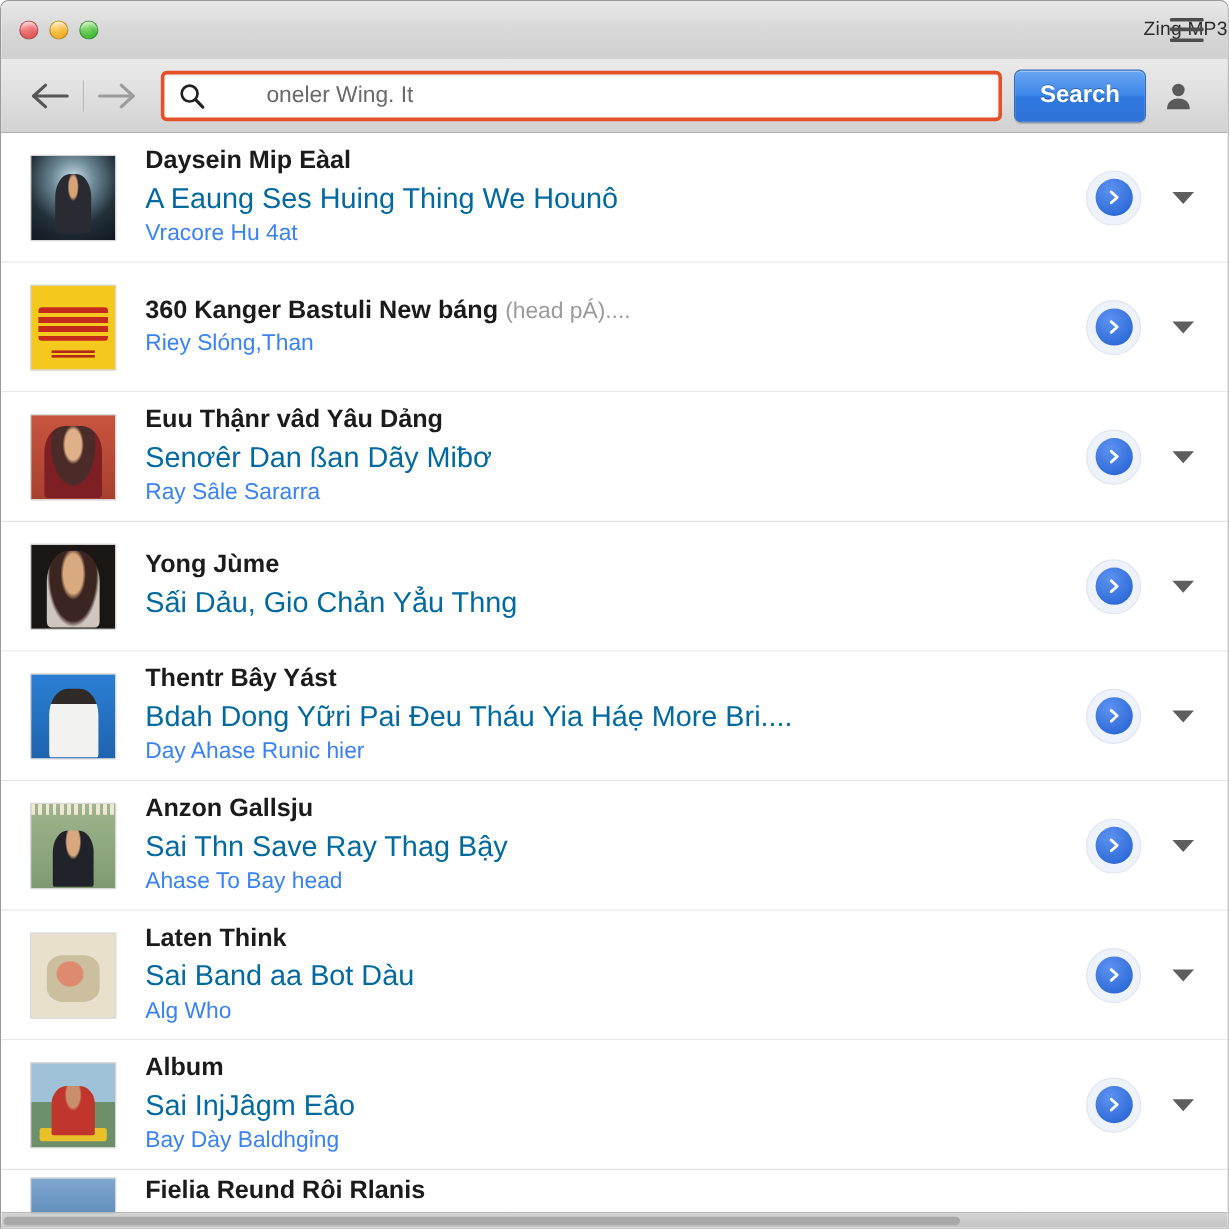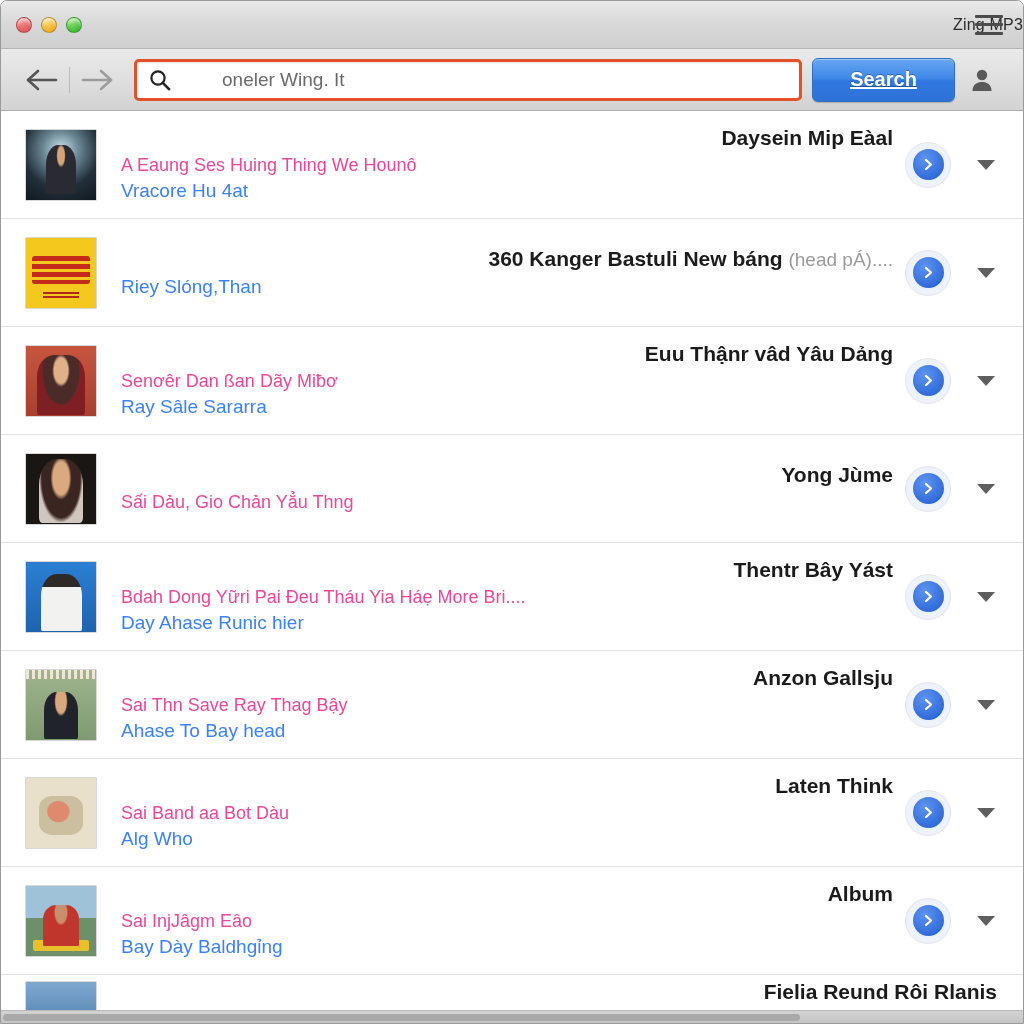--- a/index.html
+++ b/index.html
@@ -82,30 +82,29 @@
     gap: 36px;
   }
   .search-icon { flex: 0 0 auto; margin-right: 14px; display: block; }
   .search-input {
     flex: 1 1 auto; border: none; outline: none;
     font-family: "Liberation Sans", sans-serif;
     font-size: 19px; color: #6a6a6a; background: transparent;
   }
   .search-btn {
     flex: 0 0 auto;
-    width: 143px; height: 44px;
+    width: 110px; height: 44px;
     border-radius: 6px;
     border: 1px solid #2f6fc4;
     background: linear-gradient(to bottom, #69a6f2 0%, #3d86e8 48%, #2f78e0 52%, #2f72d8 100%);
     color: #fff; font-size: 20px; font-weight: bold;
     font-family: "Liberation Sans", sans-serif;
     text-shadow: 0 -1px 0 rgba(0,0,0,.28);
     box-shadow: 0 1px 1px rgba(0,0,0,.18), inset 0 1px 0 rgba(255,255,255,.35);
     cursor: pointer;
-    text-decoration: underline;
   }
   .account-btn {
     flex: 0 0 auto; width: 54px; height: 46px;
     display: flex; align-items: center; justify-content: center;
     background: transparent; border: none;
   }
 
   
   .results {
     flex: 1 1 auto;
@@ -136,25 +135,24 @@
     flex: 1 1 auto;
     min-width: 0;
     padding-left: 24px; padding-right: 12px;
     display: flex; flex-direction: column; justify-content: center;
     gap: 2px;
   }
   .r-title {
     font-size: 21px; font-weight: bold; color: #1b1b1b;
     white-space: nowrap; overflow: hidden; text-overflow: clip;
     line-height: 1.28;
-    text-align: right;
   }
   .r-title .suffix { font-weight: normal; color: #9b9b9b; font-size: 19px; }
   .r-sub {
-    font-size: 18px; color: #ec4899; line-height: 1.3;
+    font-size: 24px; color: #0369a1; line-height: 1.3;
     white-space: nowrap; overflow: hidden;
   }
   .r-extra {
     font-size: 19px; color: #3b82f6; line-height: 1.3;
     white-space: nowrap; overflow: hidden;
   }
 
   .actions {
     flex: 0 0 auto;
     display: flex; align-items: center; gap: 26px;

